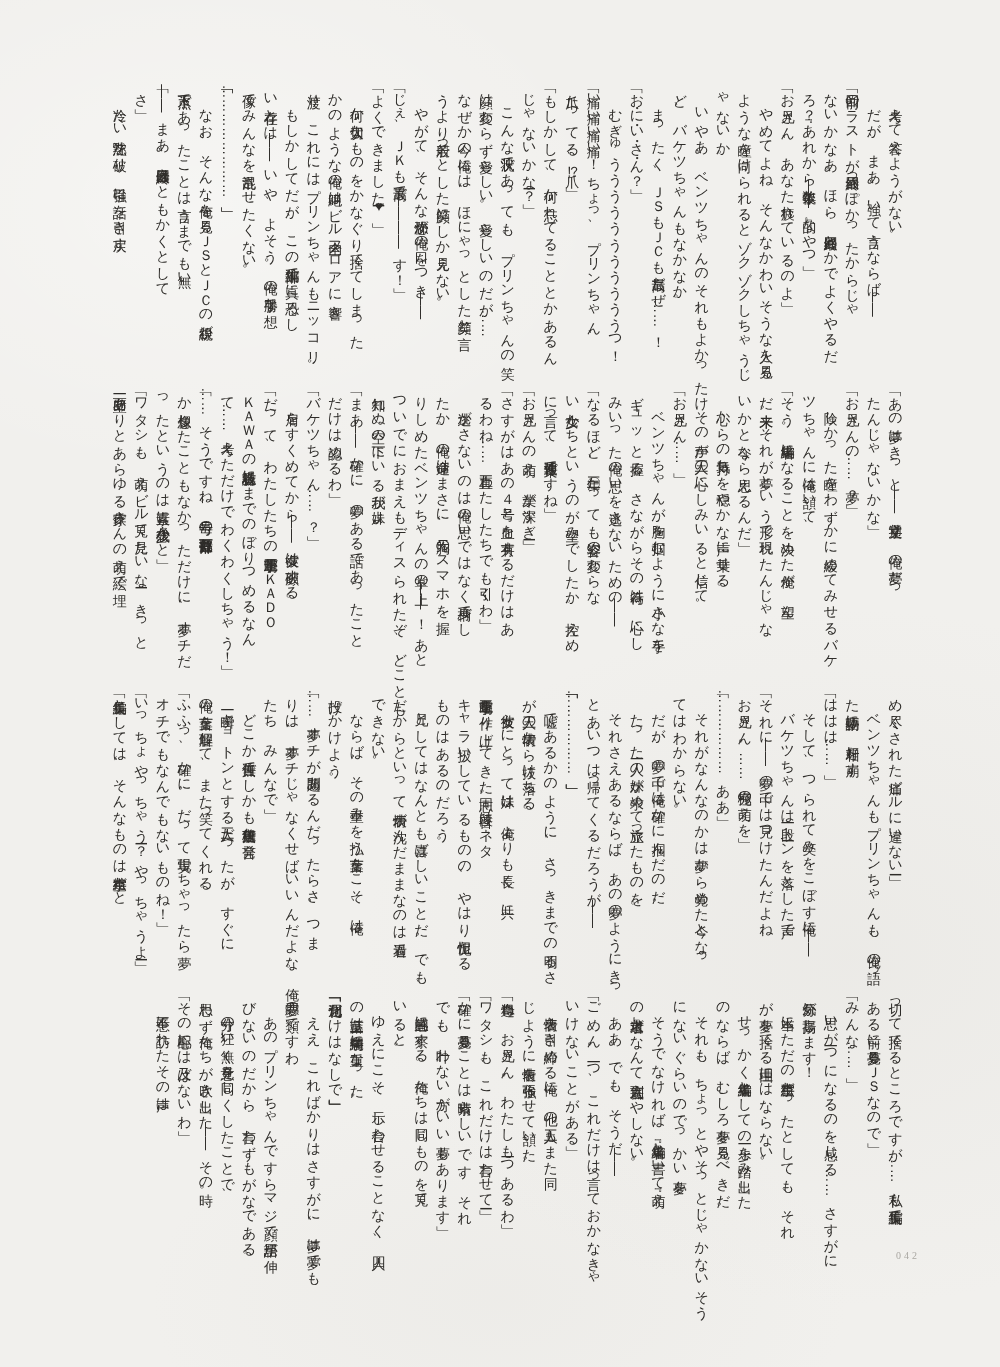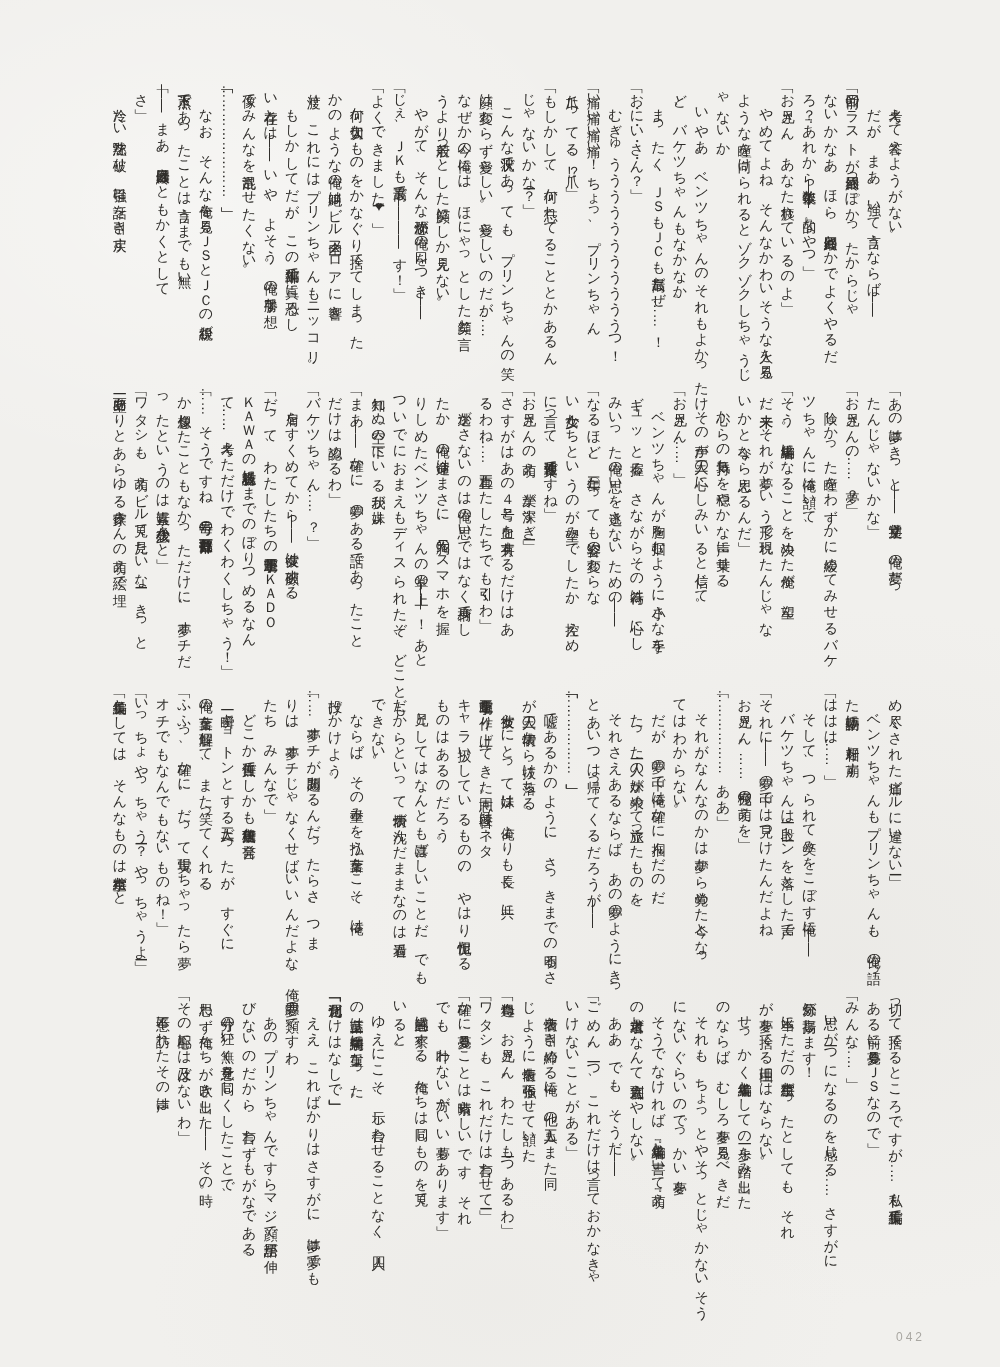--- a/index.html
+++ b/index.html
@@ -31,25 +31,25 @@
     color: #2e2c29;
     letter-spacing: 0.2px;
   }
   #band-1 { top: 84px; }
   #band-2 { top: 387px; }
   #band-3 { top: 689px; }
   #band-4 { top: 992px; }
   .line { white-space: pre; }
   .page-number {
     position: absolute;
-    left: 896px; top: 1330px;
-    font-size: 12px;
+    left: 896px; top: 1250px;
+    font-size: 10px;
     letter-spacing: 3px;
     color: #a9a7a2;
-    font-family: Liberation Sans, sans-serif;
+    font-family: Liberation Serif, serif;
   }
 </style>
 </head>
 <body style="background: rgb(241, 240, 237);">
 
 <div class="band" id="band-1" style="color: rgb(46, 44, 41);">
     <div class="line">　考えて答えようがない。</div>
     <div class="line">　だが、まあ、強いて言うならば――</div>
     <div class="line">「前回のラストが最終回っぽかったからじゃ</div>
     <div class="line">ないかなあ。ほら、最終回とかでよくやるだ</div>

